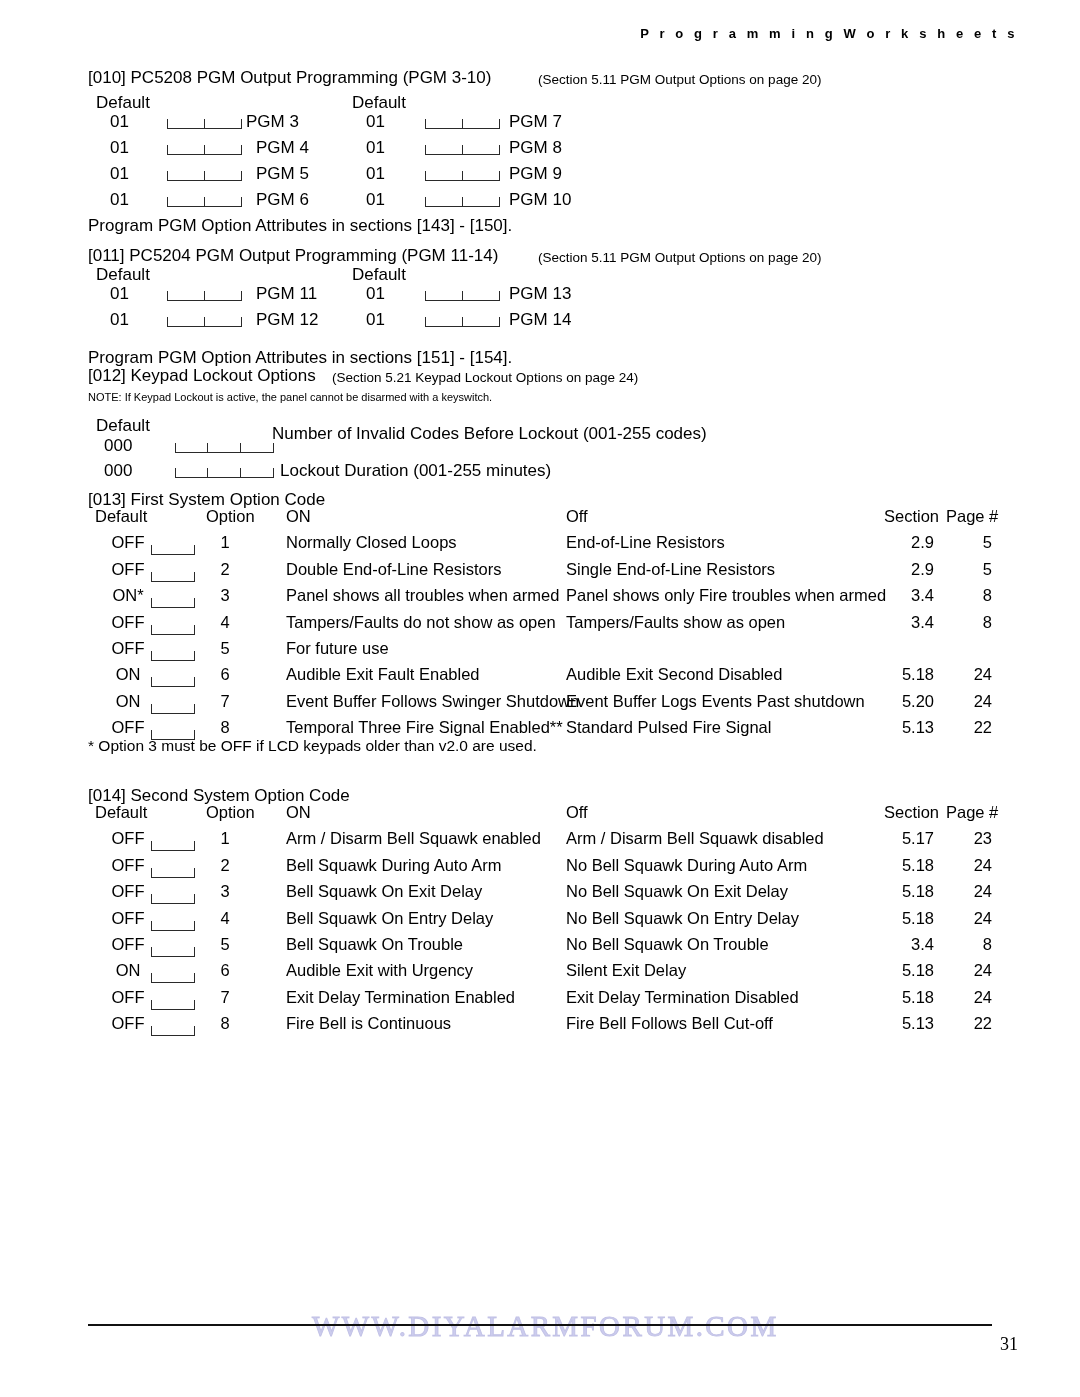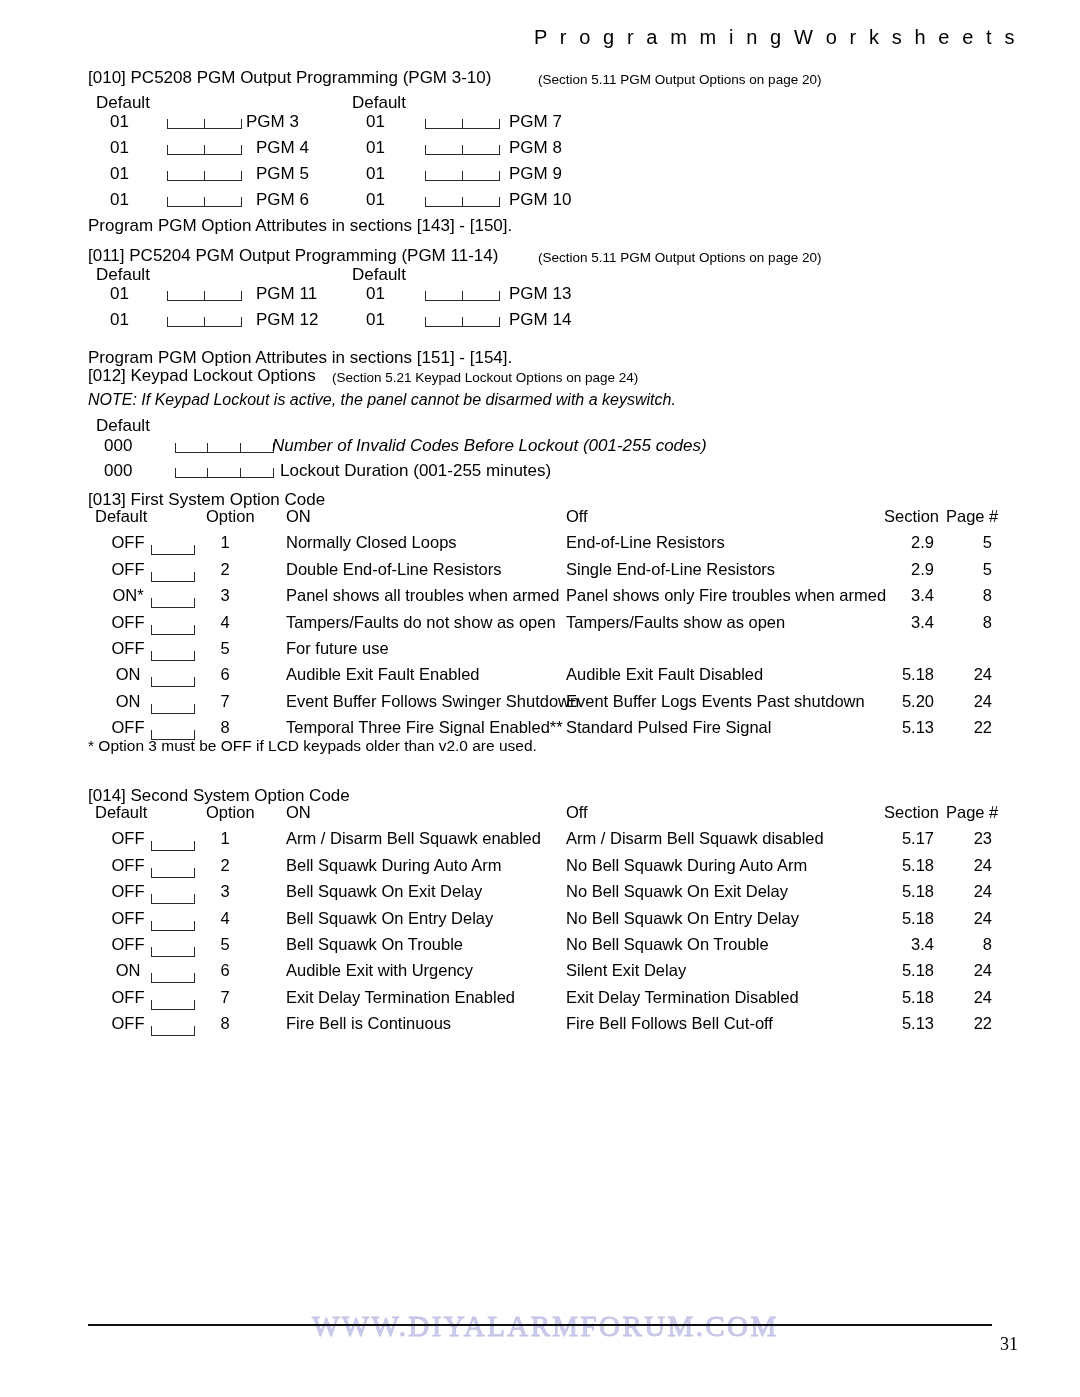--- a/index.html
+++ b/index.html
@@ -21,41 +21,40 @@
     left: 0; top: 0;
     width: 1080px;
     height: 1397px;
   }
 
   
   .running-header {
     position: absolute;
     right: 62px;
     top: 26px;
-    font-size: 20px;
+    font-size: 13px;
     letter-spacing: 3.6px;
     white-space: nowrap;
-    font-weight: 400;
+    font-weight: 700;
   }
 
   
   .abs { position: absolute; white-space: nowrap; }
 
   .sec-title {
     font-size: 17px;
   }
   .sec-ref {
     font-size: 13.5px;
   }
   .body-line {
     font-size: 17px;
   }
   .note-line {
-    font-size: 16px;
-    font-style: italic;
+    font-size: 11px;
   }
   .small-note {
     font-size: 15.5px;
   }
 
   
   
   .field {
     position: absolute;
     display: block;
@@ -245,21 +244,21 @@
 
   <div class="abs body-line" style="left:96px; top:416px;">Default</div>
 
   <div class="abs body-line" style="left:104px; top:436px;">000</div>
   <span class="field" style="left:175px; top:435px; width:99px; height:18px;">
     <i class="tick" style="left:0;"></i>
       <i class="tick" style="left:32px;"></i>
       <i class="tick" style="left:65px;"></i>
       <i class="tick" style="left:98px;"></i>
   </span>
-  <div class="abs body-line" style="left:272px; top:436px;font-style:italic;">Number of Invalid Codes Before Lockout (001-255 codes)</div>
+  <div class="abs body-line" style="left:272px; top:424px;">Number of Invalid Codes Before Lockout (001-255 codes)</div>
 
   <div class="abs body-line" style="left:104px; top:461px;">000</div>
   <span class="field" style="left:175px; top:460px; width:99px; height:18px;">
     <i class="tick" style="left:0;"></i>
       <i class="tick" style="left:32px;"></i>
       <i class="tick" style="left:65px;"></i>
       <i class="tick" style="left:98px;"></i>
   </span>
   <div class="abs body-line" style="left:272px; top:461px;margin-left:8px;">Lockout Duration (001-255 minutes)</div>
 
@@ -336,21 +335,21 @@
       <span class="c-page"></span>
     </div>
     <div class="opt-row">
       <span class="c-default">ON</span>
       <span class="field" style="left:151px; top:5px; width:44px; height:17px;">
           <i class="tick" style="left:0;"></i>
           <i class="tick" style="left:43px;"></i>
         </span>
       <span class="c-option">6</span>
       <span class="c-on">Audible Exit Fault Enabled</span>
-      <span class="c-off">Audible Exit Fault Disabled</span>
+      <span class="c-off">Audible Exit Second Disabled</span>
       <span class="c-section">5.18</span>
       <span class="c-page">24</span>
     </div>
     <div class="opt-row">
       <span class="c-default">ON</span>
       <span class="field" style="left:151px; top:5px; width:44px; height:17px;">
           <i class="tick" style="left:0;"></i>
           <i class="tick" style="left:43px;"></i>
         </span>
       <span class="c-option">7</span>

